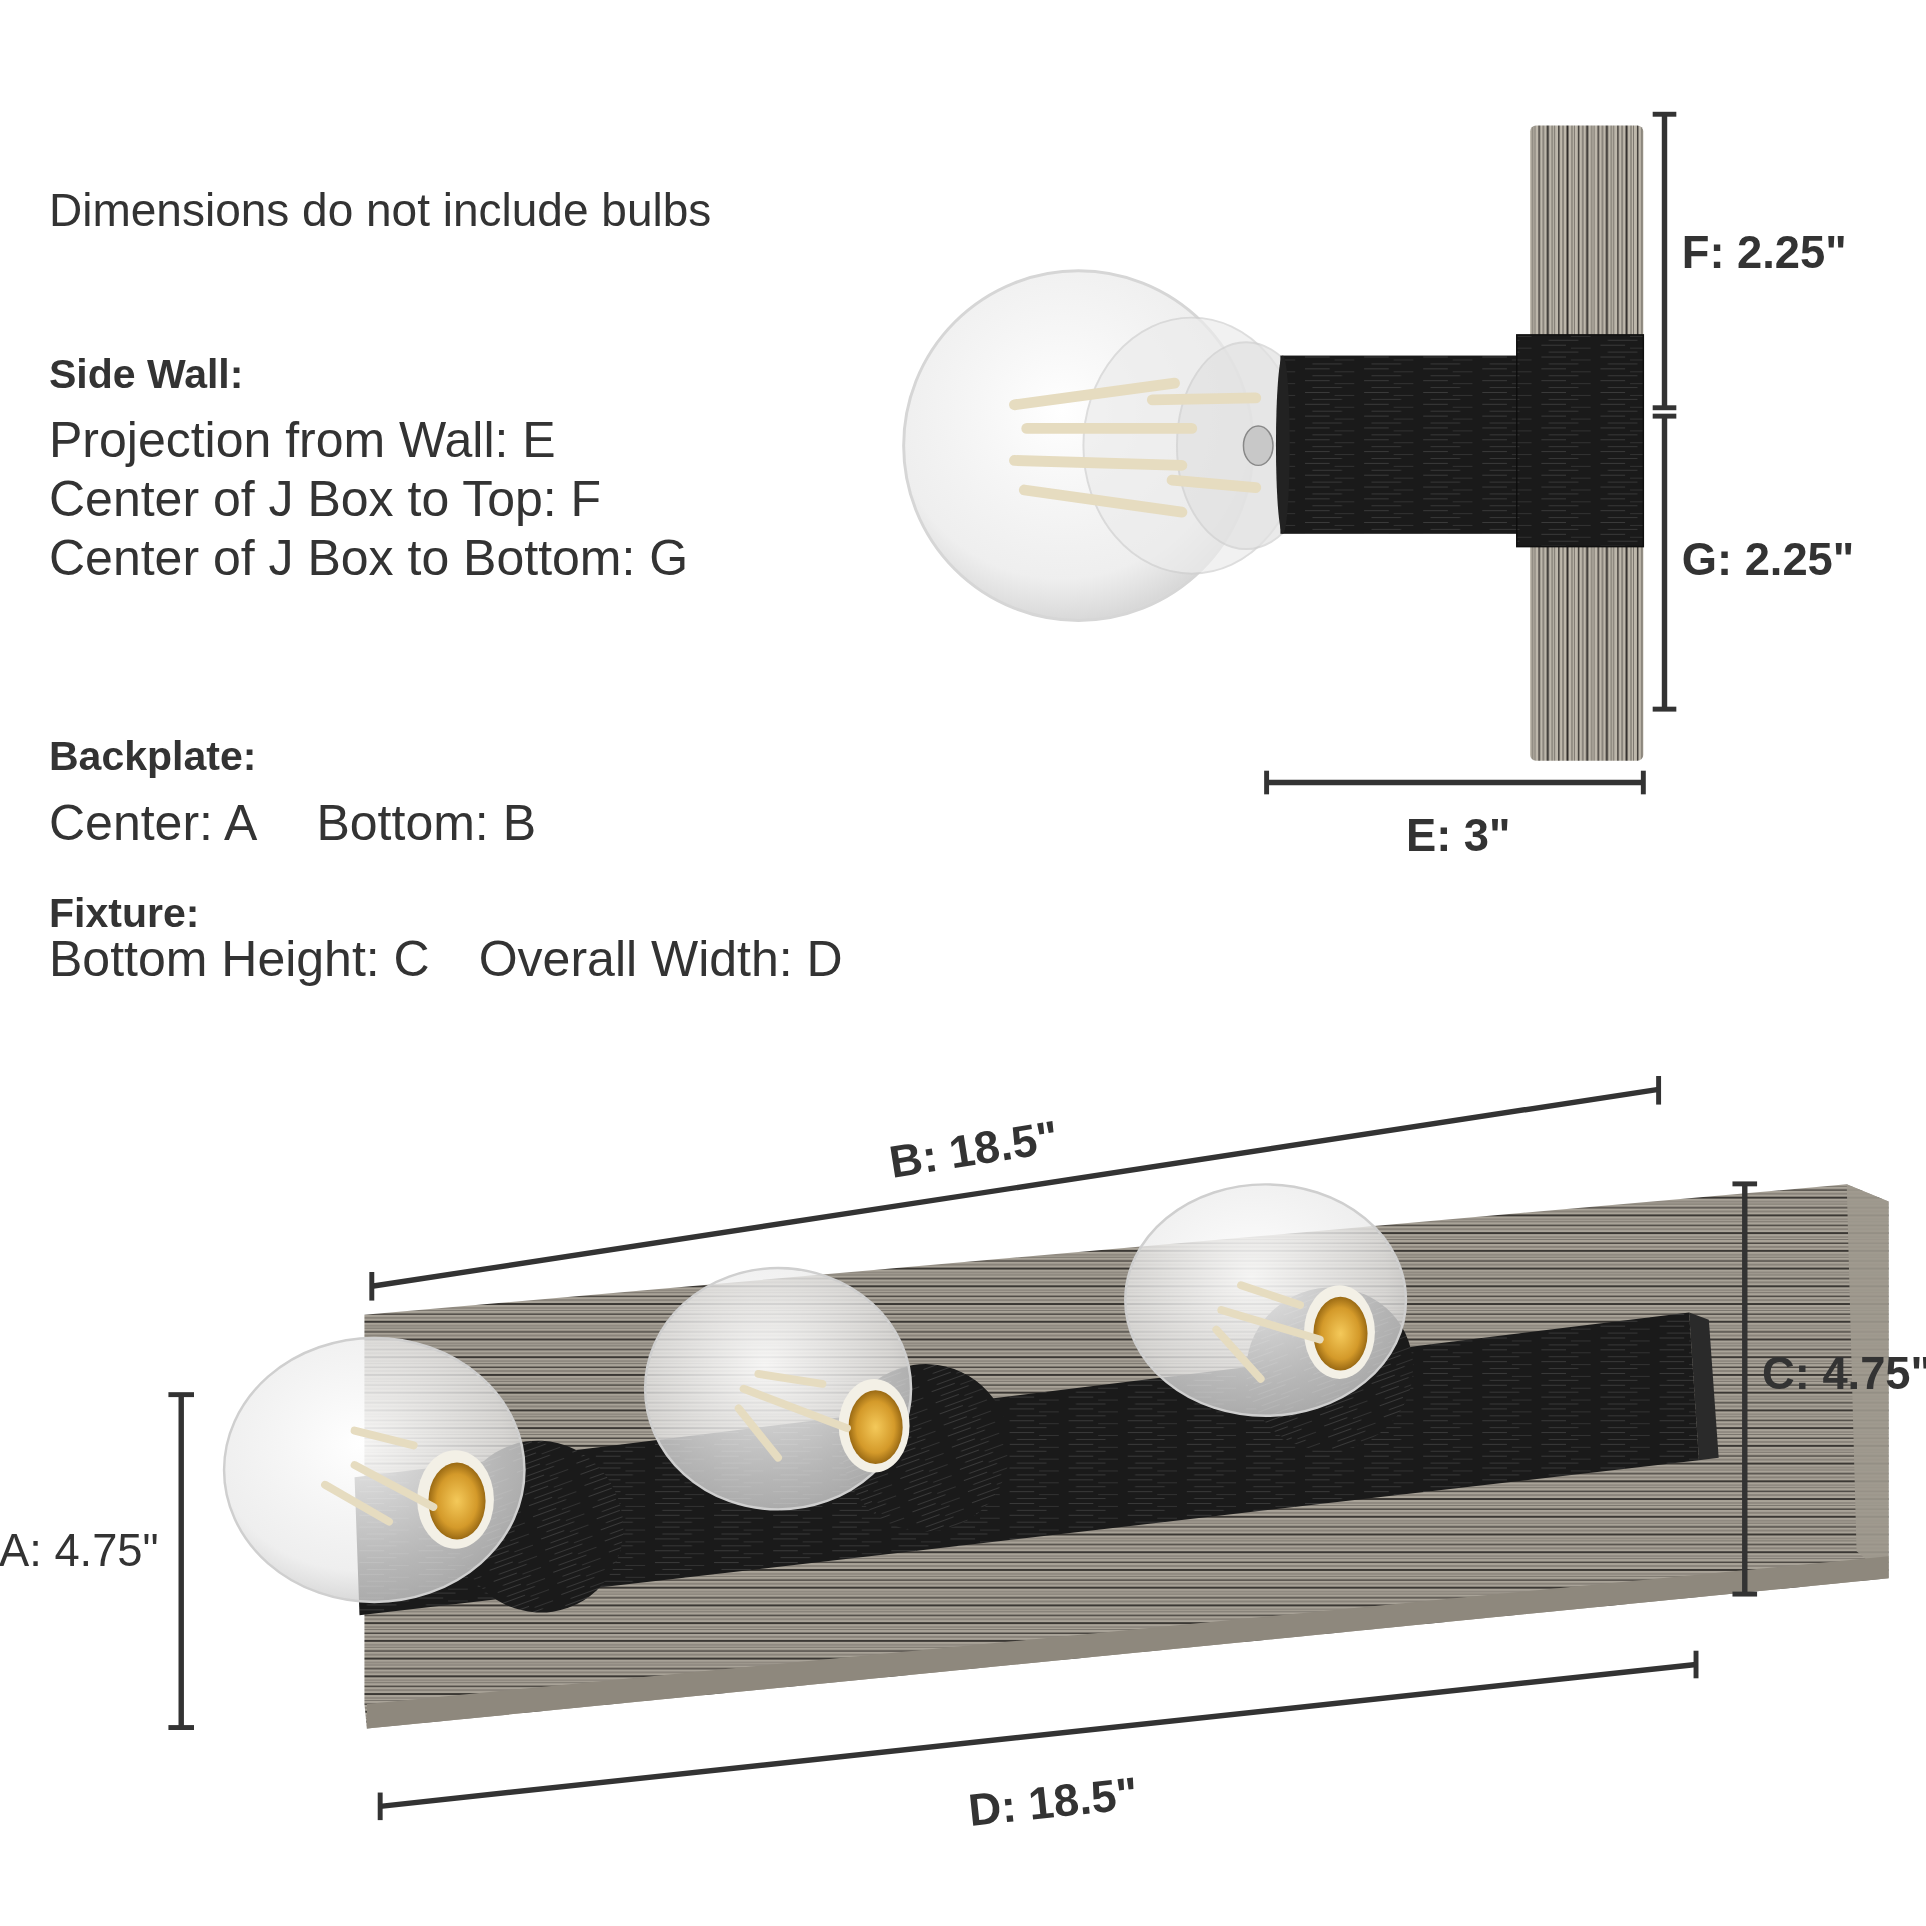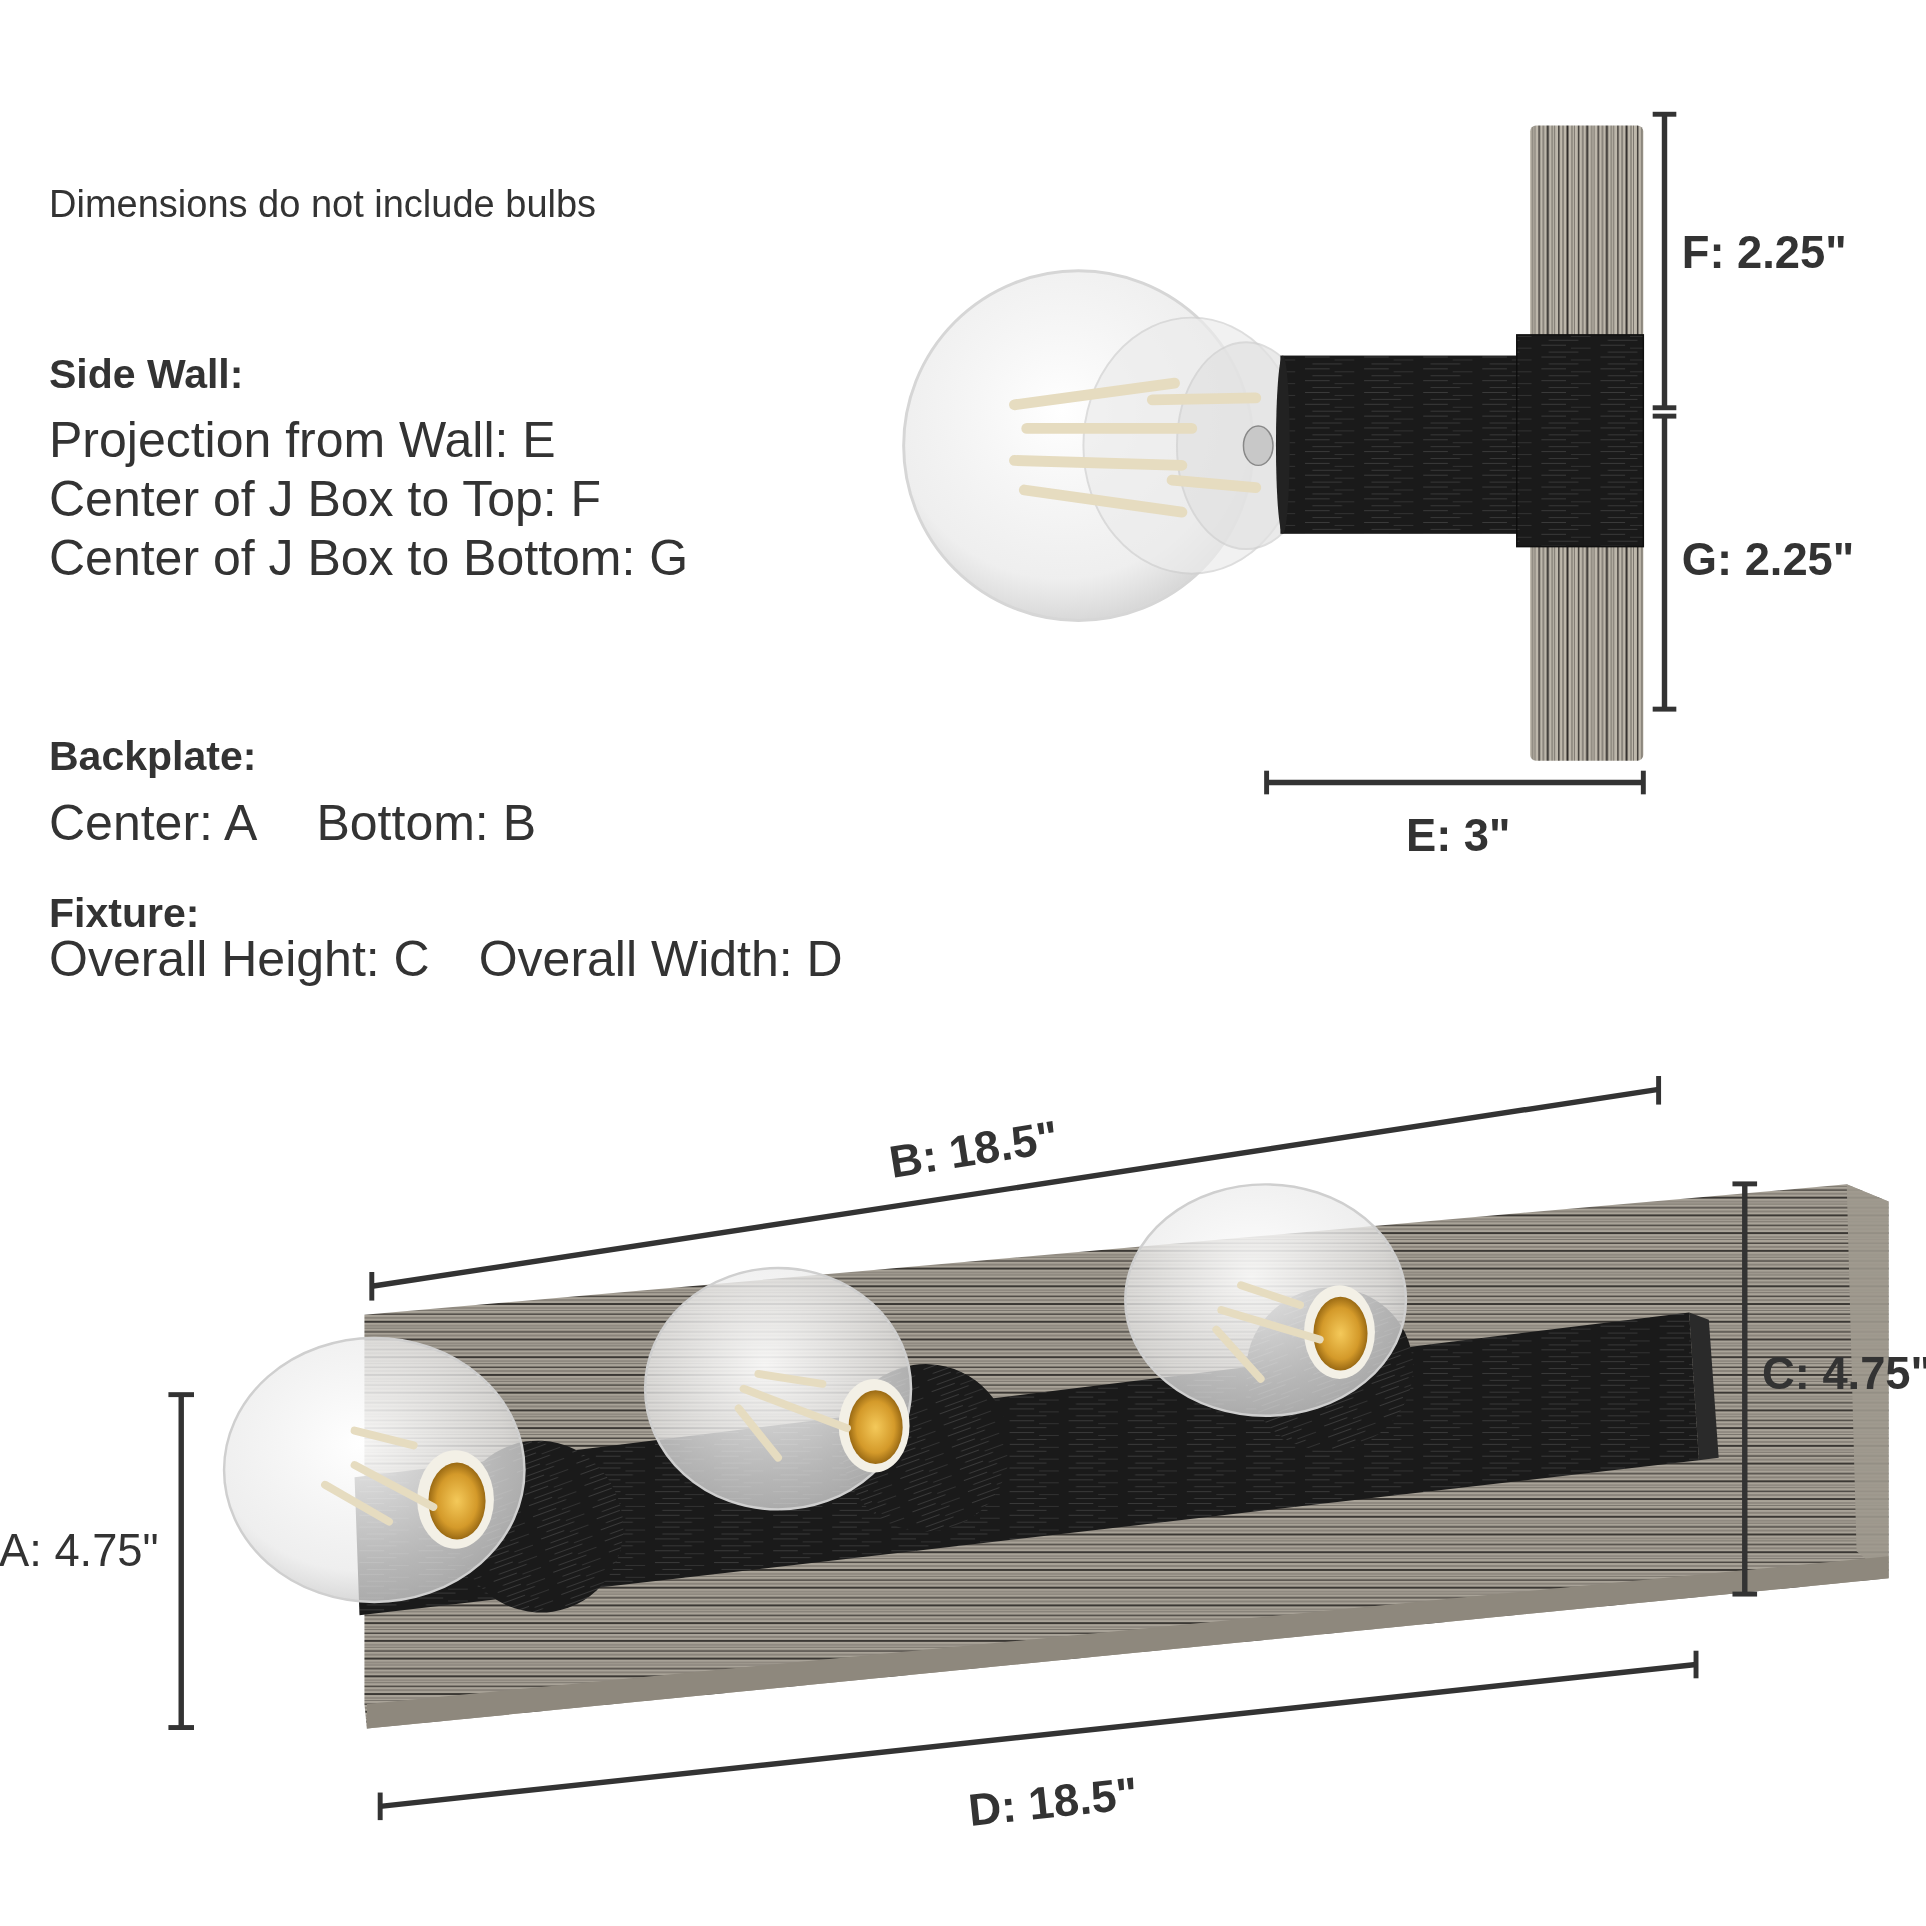--- a/index.html
+++ b/index.html
@@ -1,18 +1,18 @@
 <!DOCTYPE html>
 <html style="font-size:7.9px"><head>
 <meta charset="utf-8">
 <style>
   html, body { margin: 0; padding: 0; background: #ffffff; }
   body { width: 1926px; height: 1926px; overflow: hidden; position: relative; font-family: "Liberation Sans", "DejaVu Sans", sans-serif; color: #2f2f2f; }
   .info { position: absolute; left: 49px; color: #333333; }
-  .info .note { position: absolute; left: 0; white-space: nowrap; font-size: 38px; }
+  .info .note { position: absolute; left: 0; white-space: nowrap; font-size: 46px; }
   .info .head { position: absolute; left: 0; white-space: nowrap; font-size: 41px; font-weight: bold; }
   .info .line { position: absolute; left: 0; white-space: nowrap; font-size: 50px; }
   .info .gap { display: inline-block; width: 59px; }
   svg.diagram { position: absolute; left: 0; top: 0; width: 1926px; height: 1926px; }
   .dimtext { font-family: "Liberation Sans", "DejaVu Sans", sans-serif; font-weight: bold; fill: #333333; font-size: 92px; }
   .dimline { stroke: #333333; stroke-width: 11; fill: none; }
   .dimtick { stroke: #333333; stroke-width: 10; fill: none; }
 </style>
 </head>
 <body>
@@ -25,21 +25,21 @@
   <div class="line" style="top:470px;text-align:center;">Center of J Box to Top: F</div>
   <div class="line" style="top:529px;">Center of J Box to Bottom: G</div>
 
   <div class="head" style="top:733px;">Backplate:</div>
   <div class="line" style="top:794px;">
     <span>Center: A</span><span class="gap"></span><span>Bottom: B</span>
   </div>
 
   <div class="head" style="top:890px;">Fixture:</div>
   <div class="line" style="top:930px;">
-    <span>Overall Height: C</span><span class="gap" style="width:49px;"></span><span>Overall Width: D</span>
+    <span>Bottom Height: C</span><span class="gap" style="width:49px;"></span><span>Overall Width: D</span>
   </div>
 </div>
 
 <svg class="diagram" viewBox="0 0 3911 3911" xmlns="http://www.w3.org/2000/svg">
   <defs>
     <pattern id="woodV" width="40" height="200" patternUnits="userSpaceOnUse">
       <rect width="40" height="200" fill="#bdb7ab"></rect>
       <rect x="4" width="3" height="200" fill="#3e3a36"></rect>
       <rect x="13" width="2" height="200" fill="#5a5550"></rect>
       <rect x="21" width="4" height="200" fill="#2f2c29"></rect>

